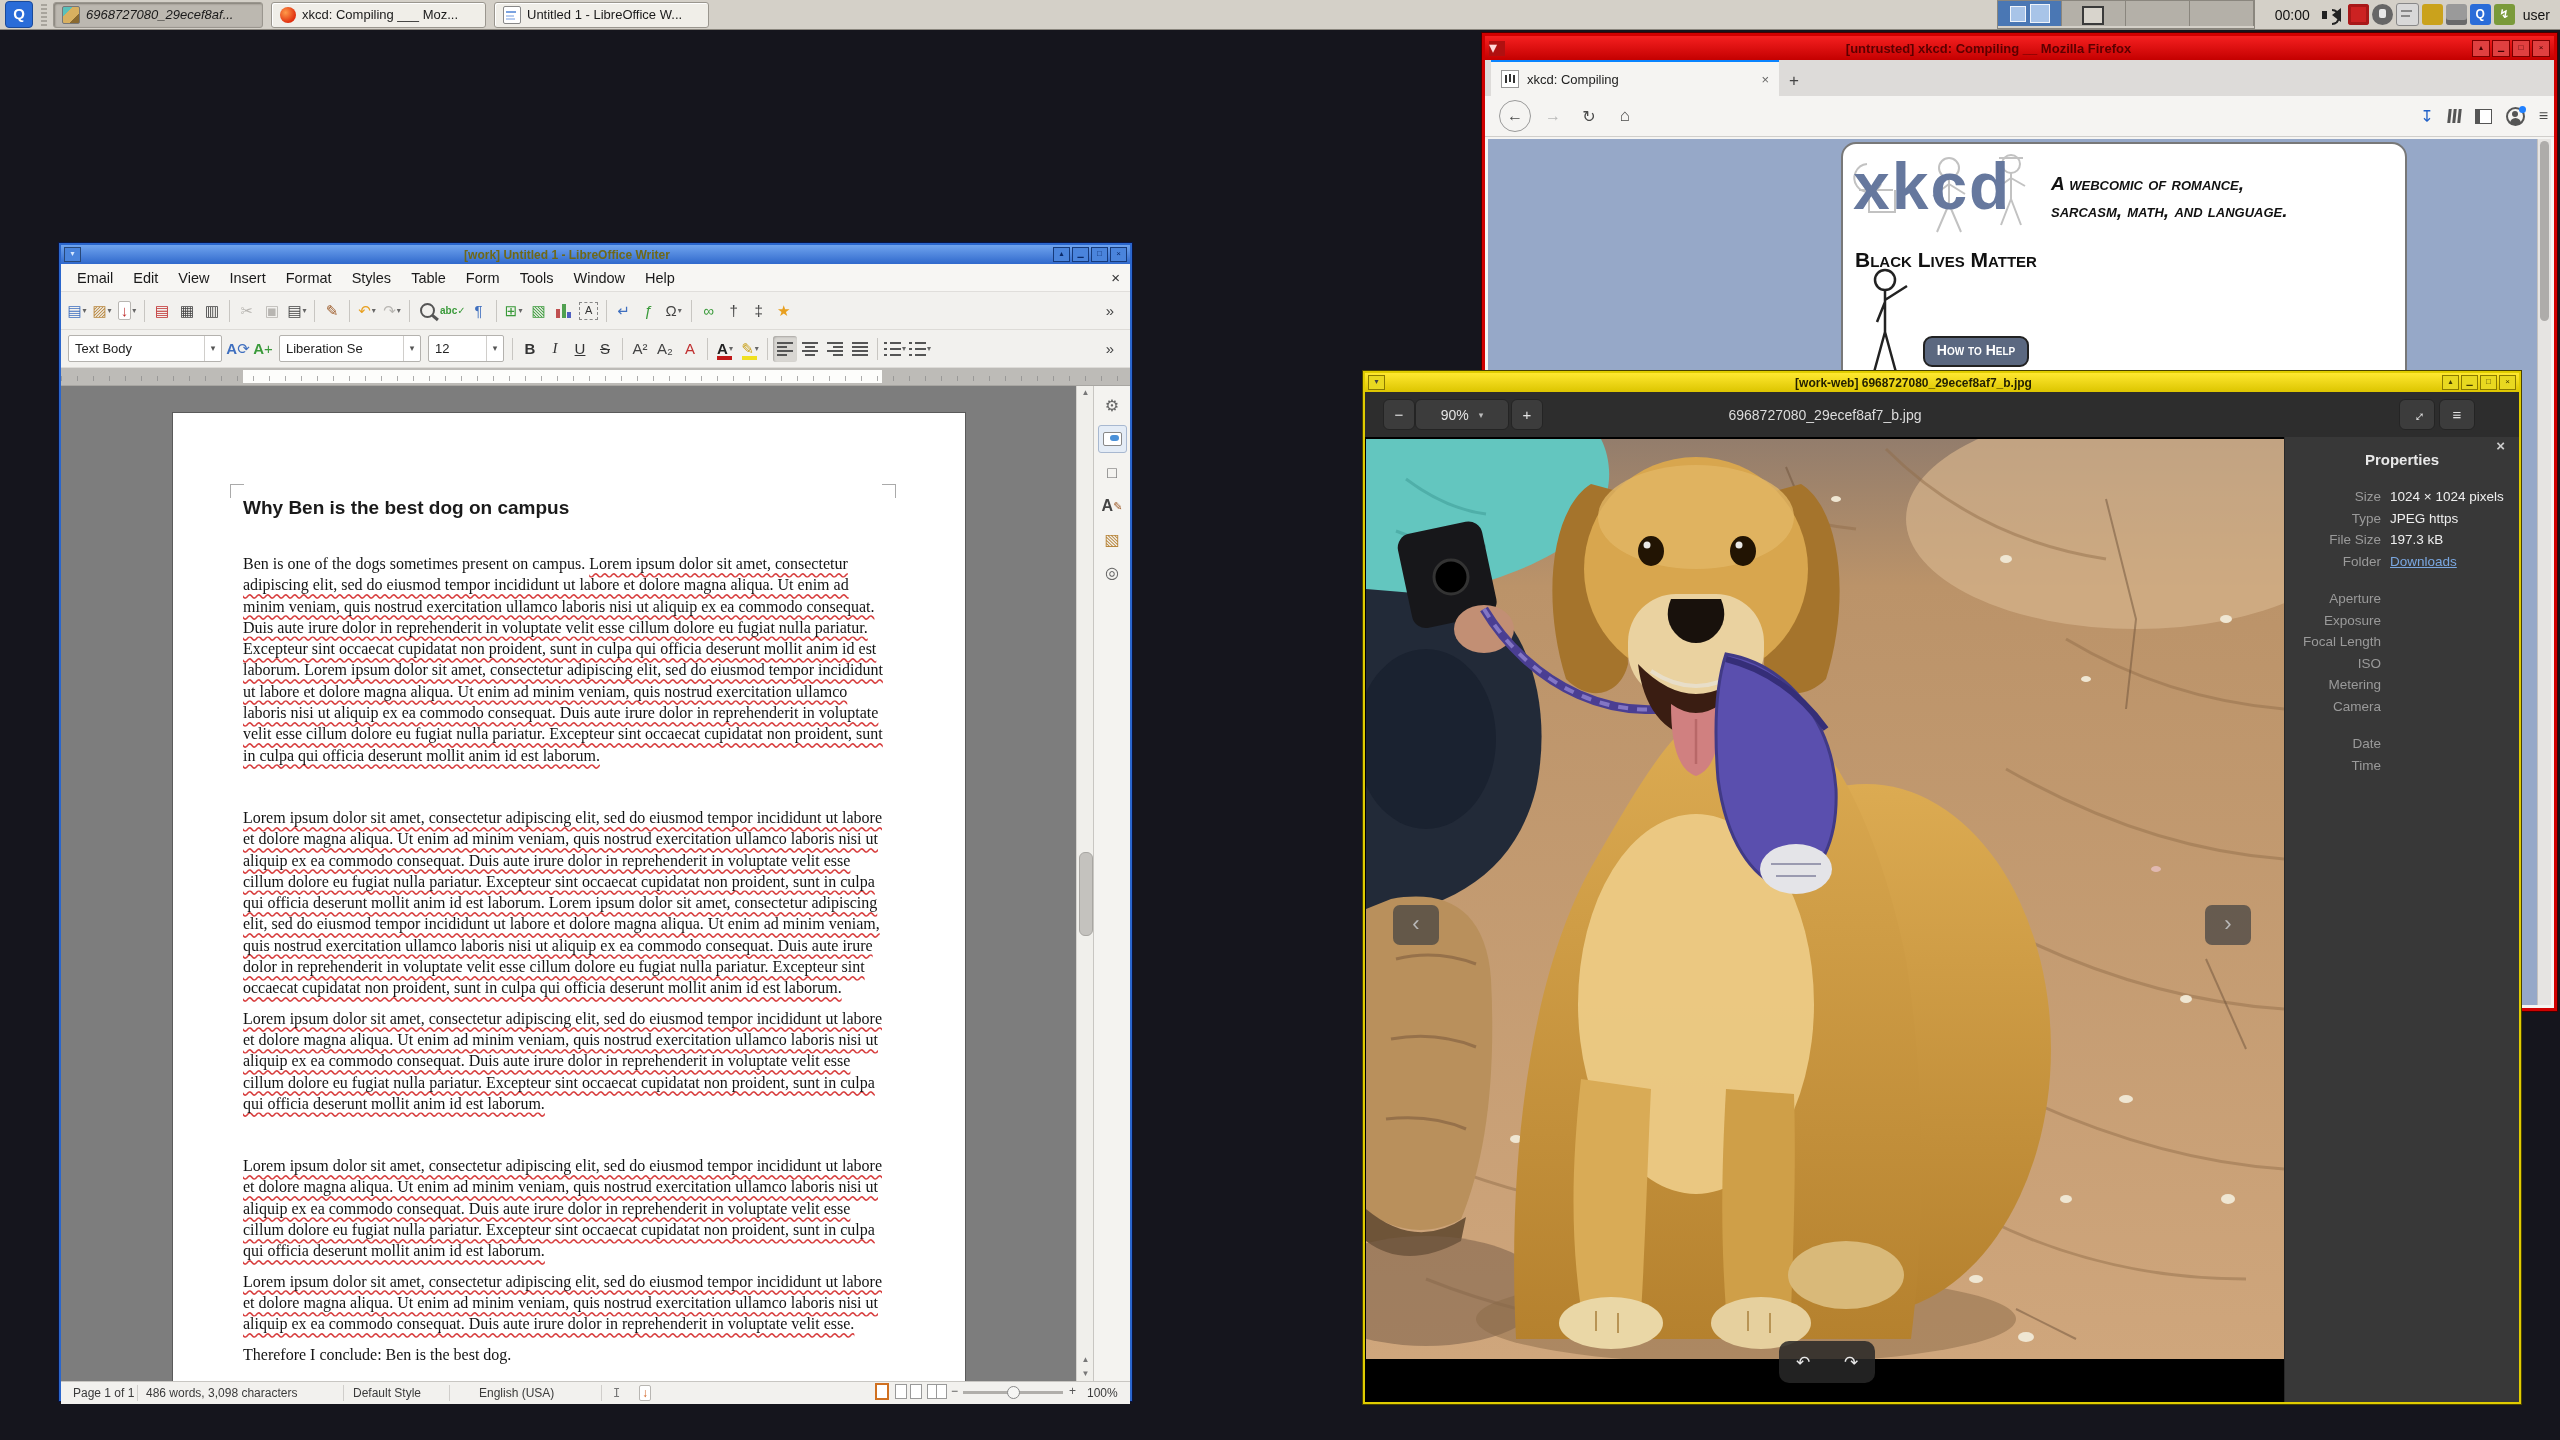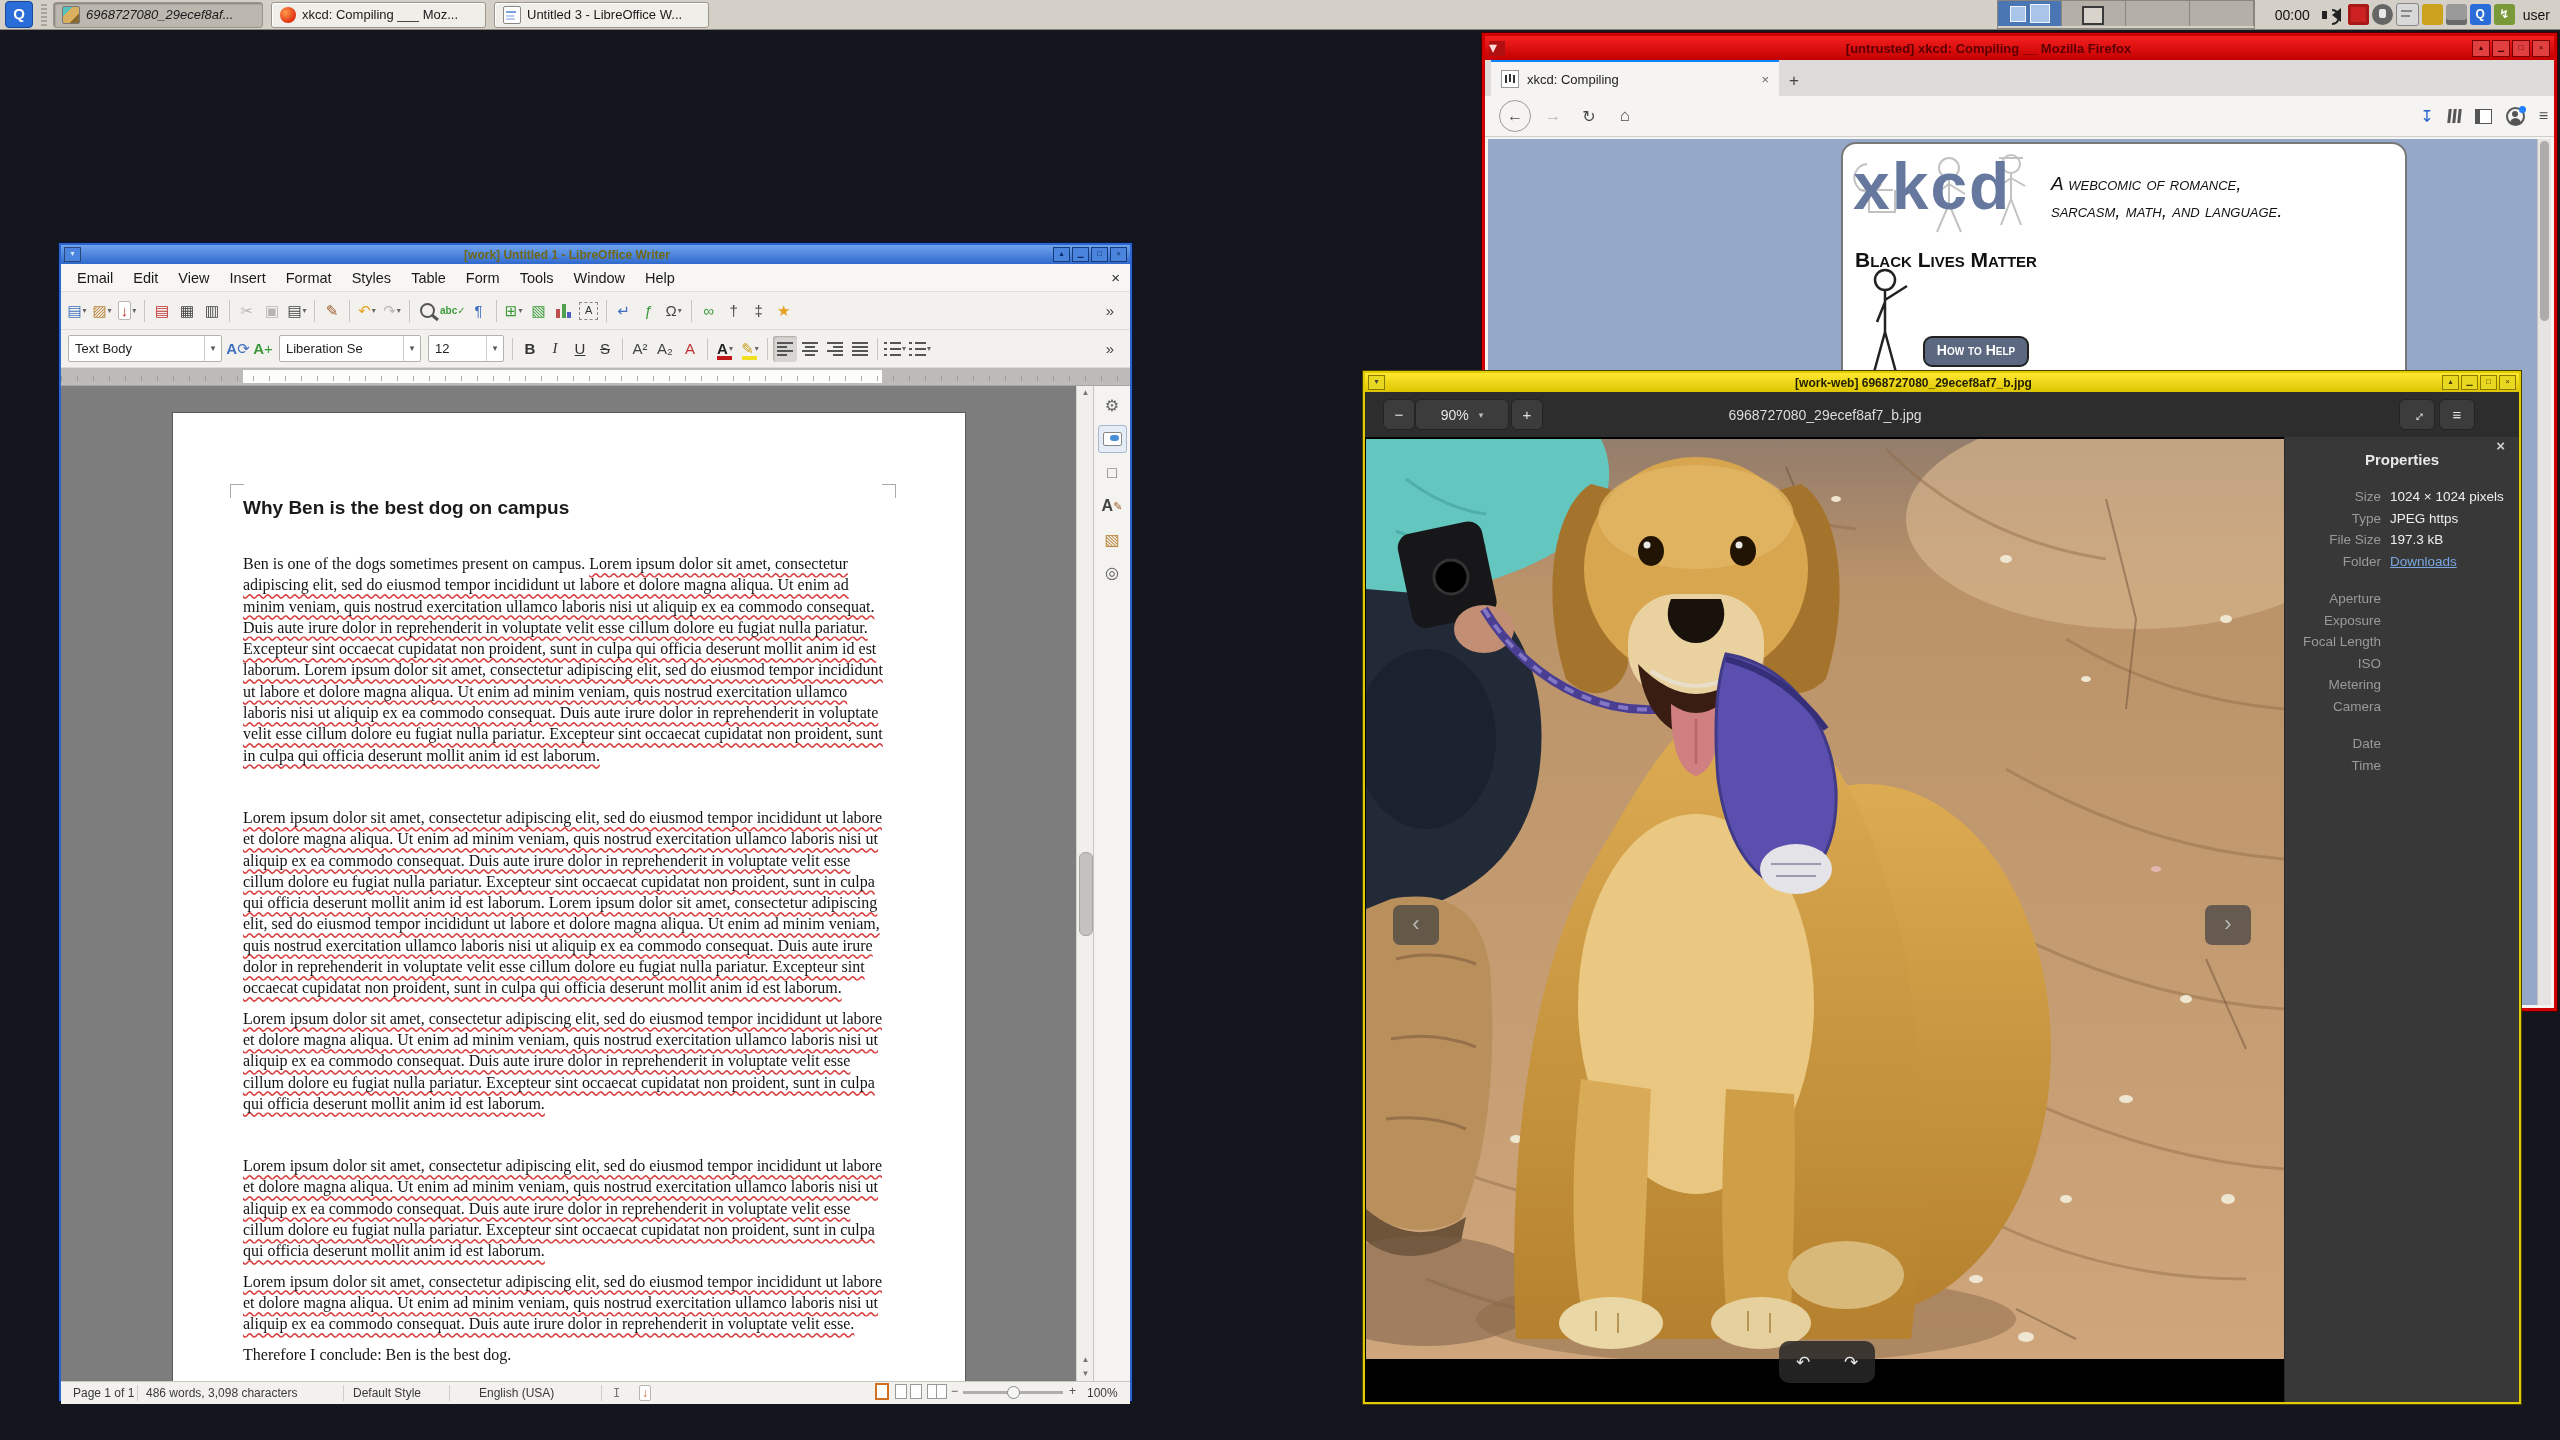--- a/index.html
+++ b/index.html
@@ -146,21 +146,21 @@
   .bluedot{position:absolute;right:-3px;top:-3px;width:7px;height:7px;border-radius:50%;background:#2080ff;}
   #f-content{position:absolute;left:3px;right:3px;top:103px;bottom:3px;background:#96A8C8;overflow:hidden;}
   #f-scroll{position:absolute;right:0;top:0;bottom:0;width:13px;background:#e6e4e2;border-left:1px solid #c4c2c0;}
   #f-scroll .thumb{position:absolute;left:1.5px;top:2px;width:9px;height:180px;background:#aeacaa;border-radius:5px;}
   .xbox{position:absolute;background:#fff;border:2px solid #787878;border-radius:15px;}
   #x-nav{left:136px;top:3px;width:211px;height:232px;padding:12px 0 0 30px;}
   .xnavitem{font-variant:small-caps;font-weight:bold;font-size:17.5px;line-height:27px;color:#24201a;}
   #x-main{left:353px;top:3px;width:562px;height:380px;}
   #x-doodles{position:absolute;left:6px;top:6px;}
   #x-logo{position:absolute;left:10px;top:4px;font-size:66px;font-weight:bold;letter-spacing:2px;color:#66789e;}
-  #x-tagline{position:absolute;left:208px;top:26px;width:330px;font-variant:small-caps;font-style:italic;font-weight:normal;font-size:19px;line-height:27px;color:#111;}
+  #x-tagline{position:absolute;left:208px;top:26px;width:330px;font-variant:small-caps;font-style:italic;font-weight:bold;font-size:19px;line-height:27px;color:#111;}
   #x-blm{position:absolute;left:12px;top:104px;font-variant:small-caps;font-weight:bold;font-size:21px;color:#111;}
   #x-fig{position:absolute;left:16px;top:124px;}
   #x-help{position:absolute;left:80px;top:192px;width:102px;height:27px;background:#5b6880;border:2px solid #222;border-radius:9px;color:#fff;font-variant:small-caps;font-weight:bold;font-size:14px;text-align:center;line-height:25px;}
 
   
   #win-viewer{left:1363px;top:371px;width:1158px;height:1033px;border:2px solid #e0cc00;background:#2d2d2d;z-index:20;box-shadow:0 0 0 1px #4a4200;}
   #v-title{background:linear-gradient(#ffe830,#dcc500);}
   #v-title .ttext{color:#221f00;}
   #v-title .tmini{background:#e8d820;color:#444;border-color:#8a7a00;}
   #v-title .wbtn{background:#e8d820;color:#443c00;border-color:#8a7a00;}
@@ -201,21 +201,21 @@
     <div class="taskbtn active" style="width:192px">
       <span class="ticon img"></span>
       <span>6968727080_29ecef8af...</span>
     </div>
     <div class="taskbtn" style="width:197px">
       <span class="ticon ffx"></span>
       <span>xkcd: Compiling ___ Moz...</span>
     </div>
     <div class="taskbtn" style="width:197px">
       <span class="ticon doc"></span>
-      <span>Untitled 3 - LibreOffice W...</span>
+      <span>Untitled 1 - LibreOffice W...</span>
     </div>
     <div id="pager">
       <div class="ws on"></div>
       <div class="ws w2"></div>
       <div class="ws"></div>
       <div class="ws"></div>
     </div>
     <div id="clock">00:00</div>
     <div class="spk">
         <i></i>

